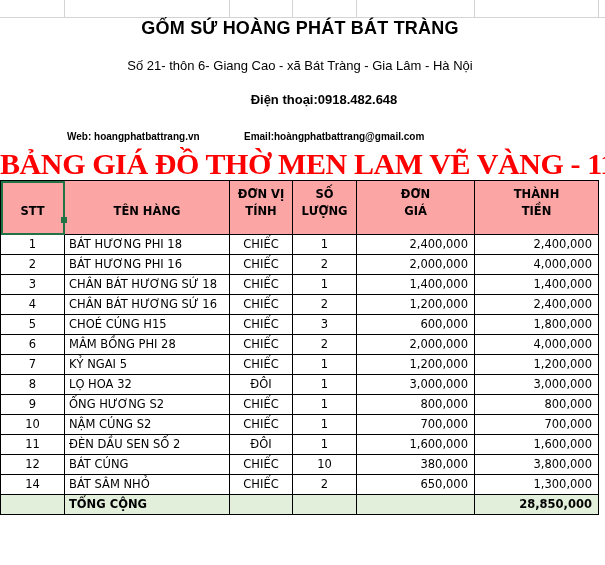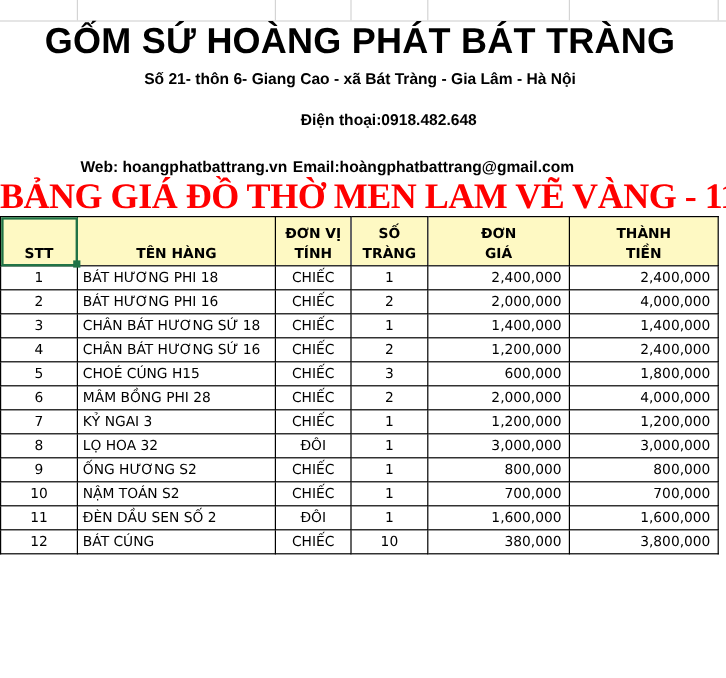--- a/index.html
+++ b/index.html
@@ -1,27 +1,27 @@
 <!DOCTYPE html>
 <html><head>
   <meta charset="utf-8">
   <style>
     html, body { margin: 0; padding: 0; background: #ffffff; }
     body { width: 605px; height: 565px; position: relative; overflow: hidden; font-family: "Liberation Sans", sans-serif; color: #000; }
     .grid-line { position: absolute; background: #d4d4d4; }
-    .title { position: absolute; left: 0; width: 600px; top: 18px; text-align: center; font-weight: bold; font-size: 30px; letter-spacing: 0.2px; }
-    .addr { position: absolute; left: 0; width: 600px; top: 58px; text-align: center; font-weight: bold; font-size: 13px; font-stretch: condensed; }
+    .title { position: absolute; left: 0; width: 600px; top: 18px; text-align: center; font-weight: bold; font-size: 18px; letter-spacing: 0.2px; }
+    .addr { position: absolute; left: 0; width: 600px; top: 58px; text-align: center; font-weight: normal; font-size: 13px; font-stretch: condensed; }
     .phone { position: absolute; left: 0; width: 600px; top: 92px; text-align: center; font-weight: bold; font-size: 13px; padding-left: 24px; }
-    .contact { position: absolute; top: 131px; font-weight: bold; font-size: 13px; }
+    .contact { position: absolute; top: 131px; font-weight: bold; font-size: 10px; }
     .web { left: 67px; }
     .email { left: 244px; }
     .heading { position: absolute; left: 0; width: 605px; top: 147px; text-align: center; font-family: "Liberation Serif", serif; font-weight: bold; font-size: 30px; color: #ff0000; white-space: nowrap; letter-spacing: -0.4px; }
     table.price { position: absolute; left: 0; top: 180px; border-collapse: collapse; table-layout: fixed; font-family: "DejaVu Sans", sans-serif; font-size: 11.5px; }
     table.price td, table.price th { border: 1px solid #000; padding: 0 4px; height: 19px; line-height: 19px; white-space: nowrap; overflow: hidden; }
-    table.price th { background: #fef9c3; font-weight: bold; height: 39px; line-height: 17px; vertical-align: bottom; padding-bottom: 1px; text-align: center; }
+    table.price th { background: #fca5a5; font-weight: bold; height: 39px; line-height: 17px; vertical-align: bottom; padding-bottom: 14px; text-align: center; }
     .c { text-align: center; }
     .l { text-align: left; }
     .r { text-align: right; padding-right: 6px !important; }
     tr.sum td { background: #e2efda; font-weight: bold; }
     .sel { outline: 2px solid #217346; outline-offset: -2px; position: relative; }
     .sel-handle { position: absolute; width: 6px; height: 6px; background: #217346; left: 61px; top: 217px; }
   </style>
 </head>
 <body>
 
@@ -47,21 +47,21 @@
       <col style="width:63px">
       <col style="width:64px">
       <col style="width:118px">
       <col style="width:124px">
   </colgroup>
   <thead>
     <tr>
       <th class="c sel">STT</th>
       <th class="c">TÊN HÀNG</th>
       <th class="c"><span>ĐƠN VỊ</span><br><span>TÍNH</span></th>
-      <th class="c"><span>SỐ</span><br><span>TRÀNG</span></th>
+      <th class="c"><span>SỐ</span><br><span>LƯỢNG</span></th>
       <th class="c"><span>ĐƠN</span><br><span>GIÁ</span></th>
       <th class="c"><span>THÀNH</span><br><span>TIỀN</span></th>
     </tr>
   </thead>
   <tbody id="rows">
       <tr>
     <td class="c">1</td>
     <td class="l">BÁT HƯƠNG PHI 18</td>
     <td class="c">CHIẾC</td>
     <td class="c">1</td>
@@ -103,21 +103,21 @@
       <tr>
     <td class="c">6</td>
     <td class="l">MÂM BỒNG PHI 28</td>
     <td class="c">CHIẾC</td>
     <td class="c">2</td>
     <td class="r">2,000,000</td>
     <td class="r">4,000,000</td>
   </tr>
       <tr>
     <td class="c">7</td>
-    <td class="l">KỶ NGAI 3</td>
+    <td class="l">KỶ NGAI 5</td>
     <td class="c">CHIẾC</td>
     <td class="c">1</td>
     <td class="r">1,200,000</td>
     <td class="r">1,200,000</td>
   </tr>
       <tr>
     <td class="c">8</td>
     <td class="l">LỌ HOA 32</td>
     <td class="c">ĐÔI</td>
     <td class="c">1</td>
@@ -127,21 +127,21 @@
       <tr>
     <td class="c">9</td>
     <td class="l">ỐNG HƯƠNG S2</td>
     <td class="c">CHIẾC</td>
     <td class="c">1</td>
     <td class="r">800,000</td>
     <td class="r">800,000</td>
   </tr>
       <tr>
     <td class="c">10</td>
-    <td class="l">NẬM TOÁN S2</td>
+    <td class="l">NẬM CÚNG S2</td>
     <td class="c">CHIẾC</td>
     <td class="c">1</td>
     <td class="r">700,000</td>
     <td class="r">700,000</td>
   </tr>
       <tr>
     <td class="c">11</td>
     <td class="l">ĐÈN DẦU SEN SỐ 2</td>
     <td class="c">ĐÔI</td>
     <td class="c">1</td>
@@ -149,17 +149,33 @@
     <td class="r">1,600,000</td>
   </tr>
       <tr>
     <td class="c">12</td>
     <td class="l">BÁT CÚNG</td>
     <td class="c">CHIẾC</td>
     <td class="c">10</td>
     <td class="r">380,000</td>
     <td class="r">3,800,000</td>
   </tr>
+      <tr>
+    <td class="c">14</td>
+    <td class="l">BÁT SÂM NHỎ</td>
+    <td class="c">CHIẾC</td>
+    <td class="c">2</td>
+    <td class="r">650,000</td>
+    <td class="r">1,300,000</td>
+  </tr>
     </tbody>
   <tbody id="summary">
+      <tr class="sum">
+    <td></td>
+    <td class="l">TỔNG CỘNG</td>
+    <td></td>
+    <td></td>
+    <td></td>
+    <td class="r">28,850,000</td>
+  </tr>
     </tbody>
 </table>
 <div class="sel-handle"></div>
 
 </body></html>

